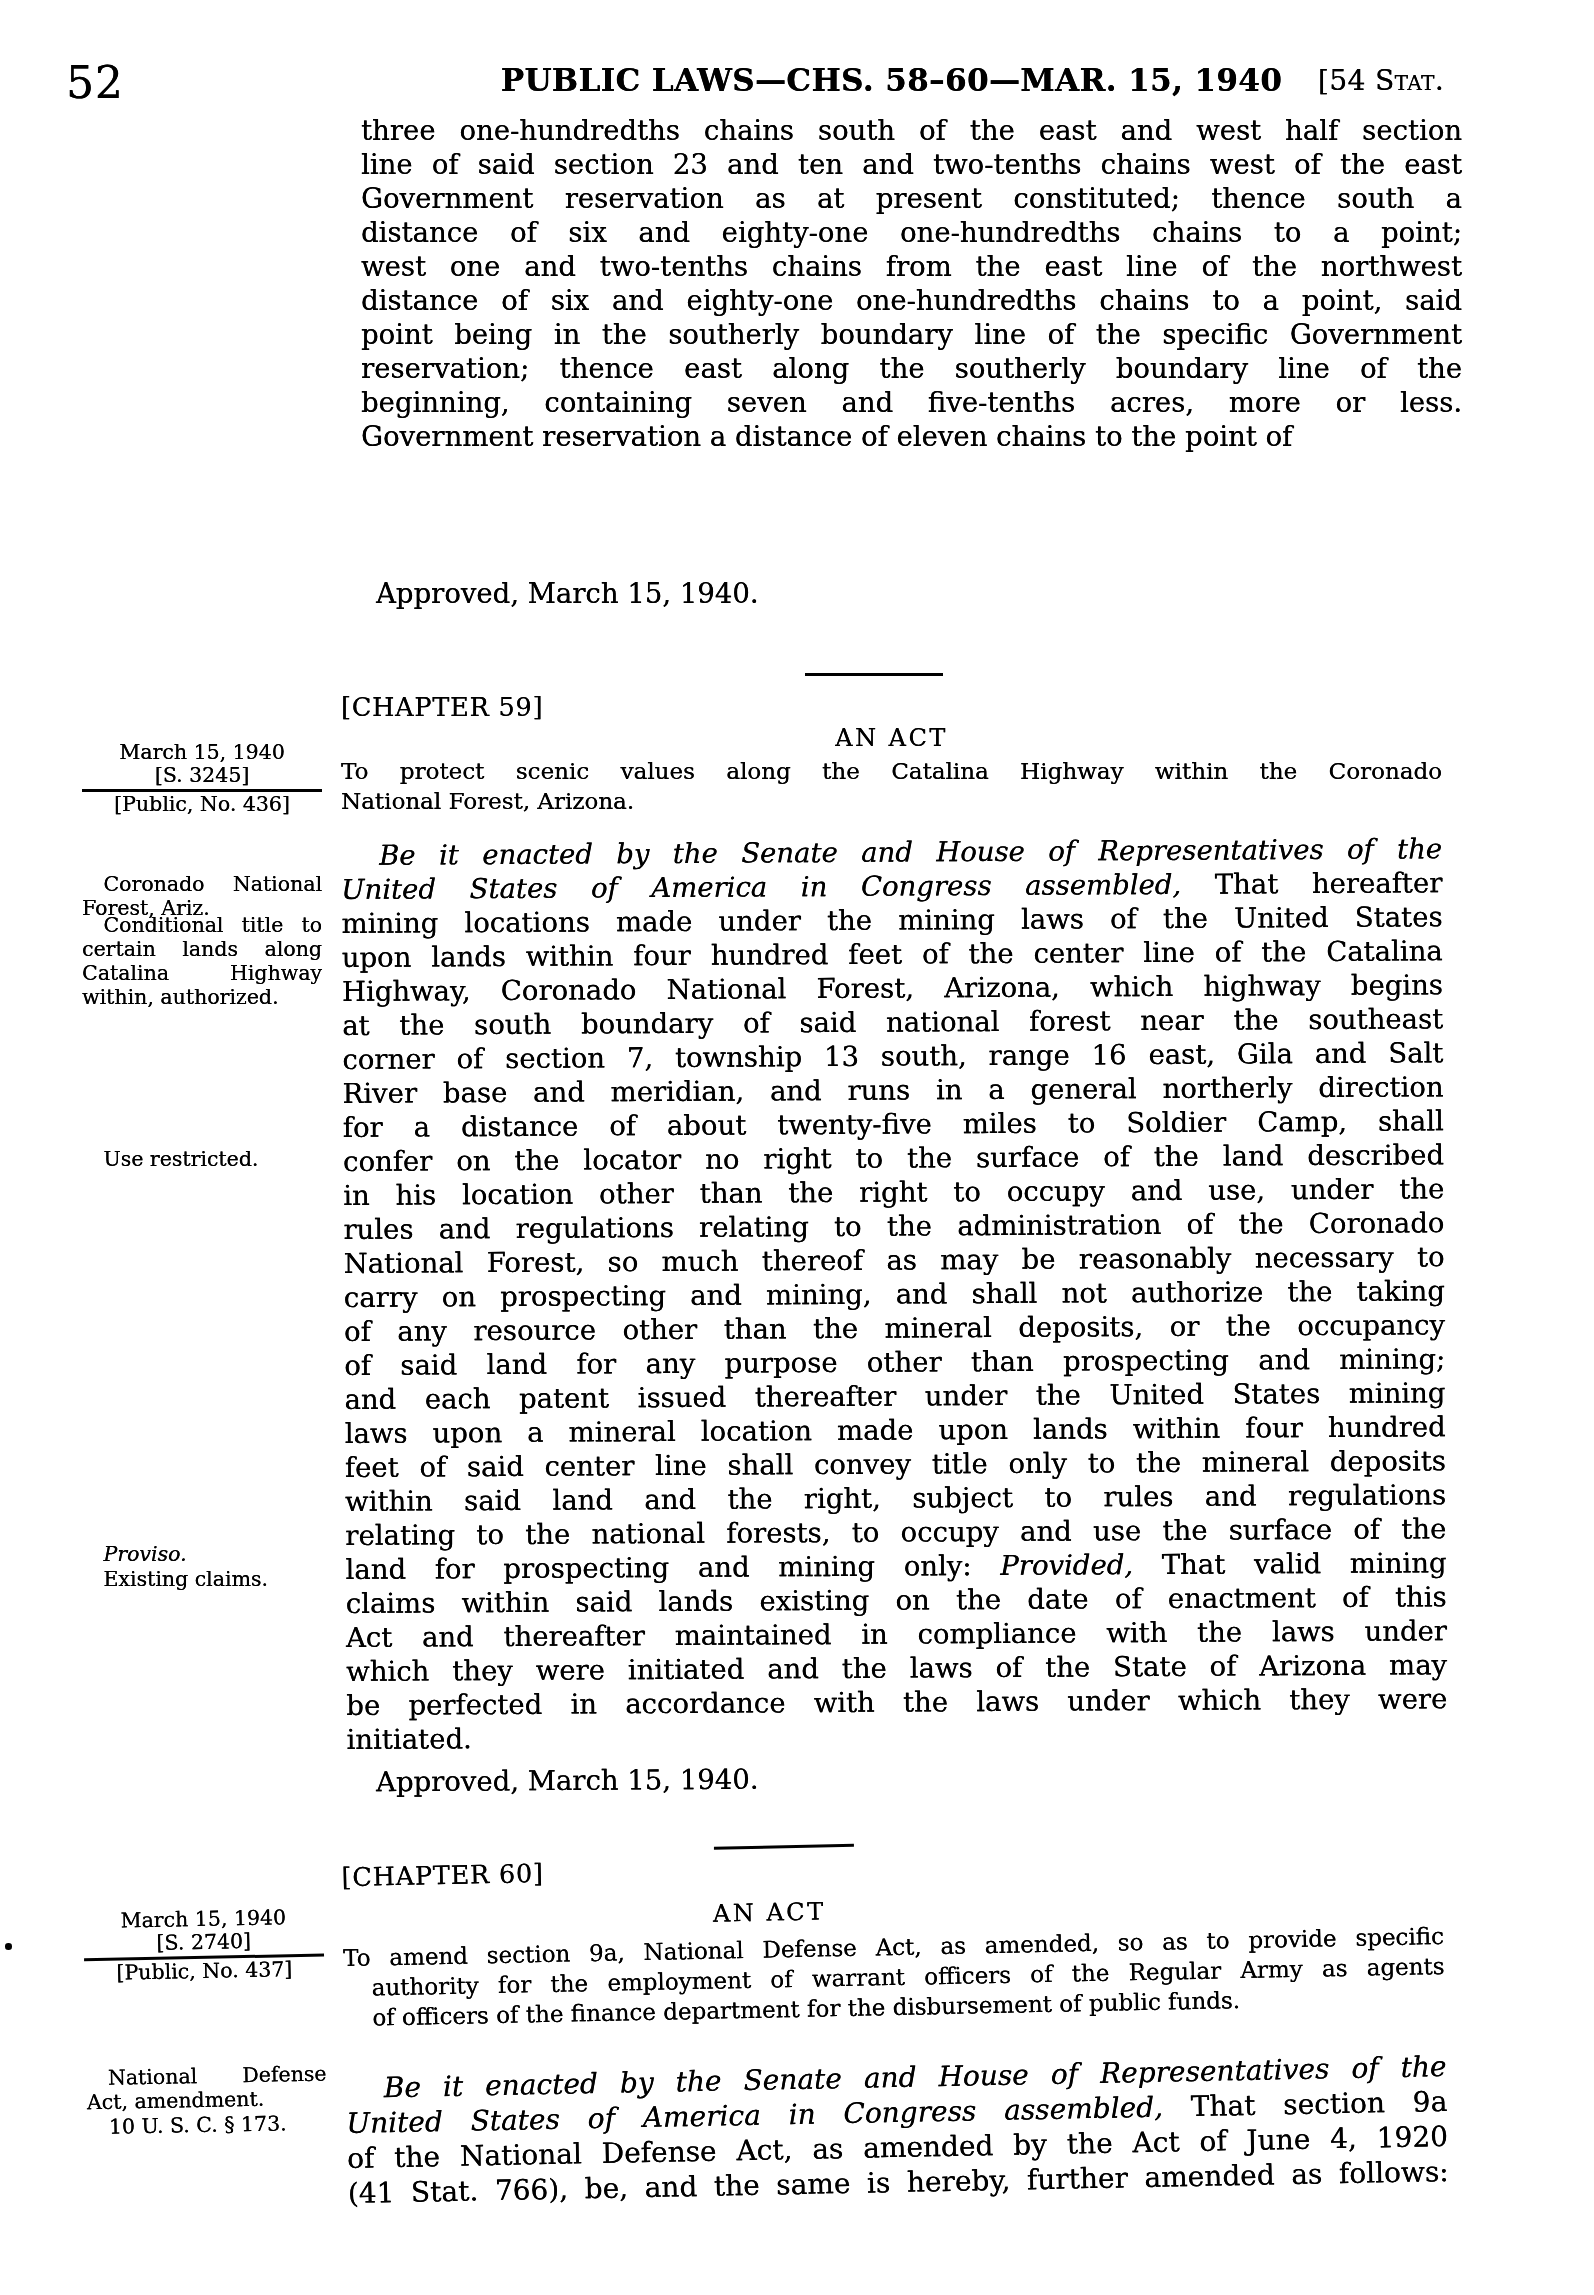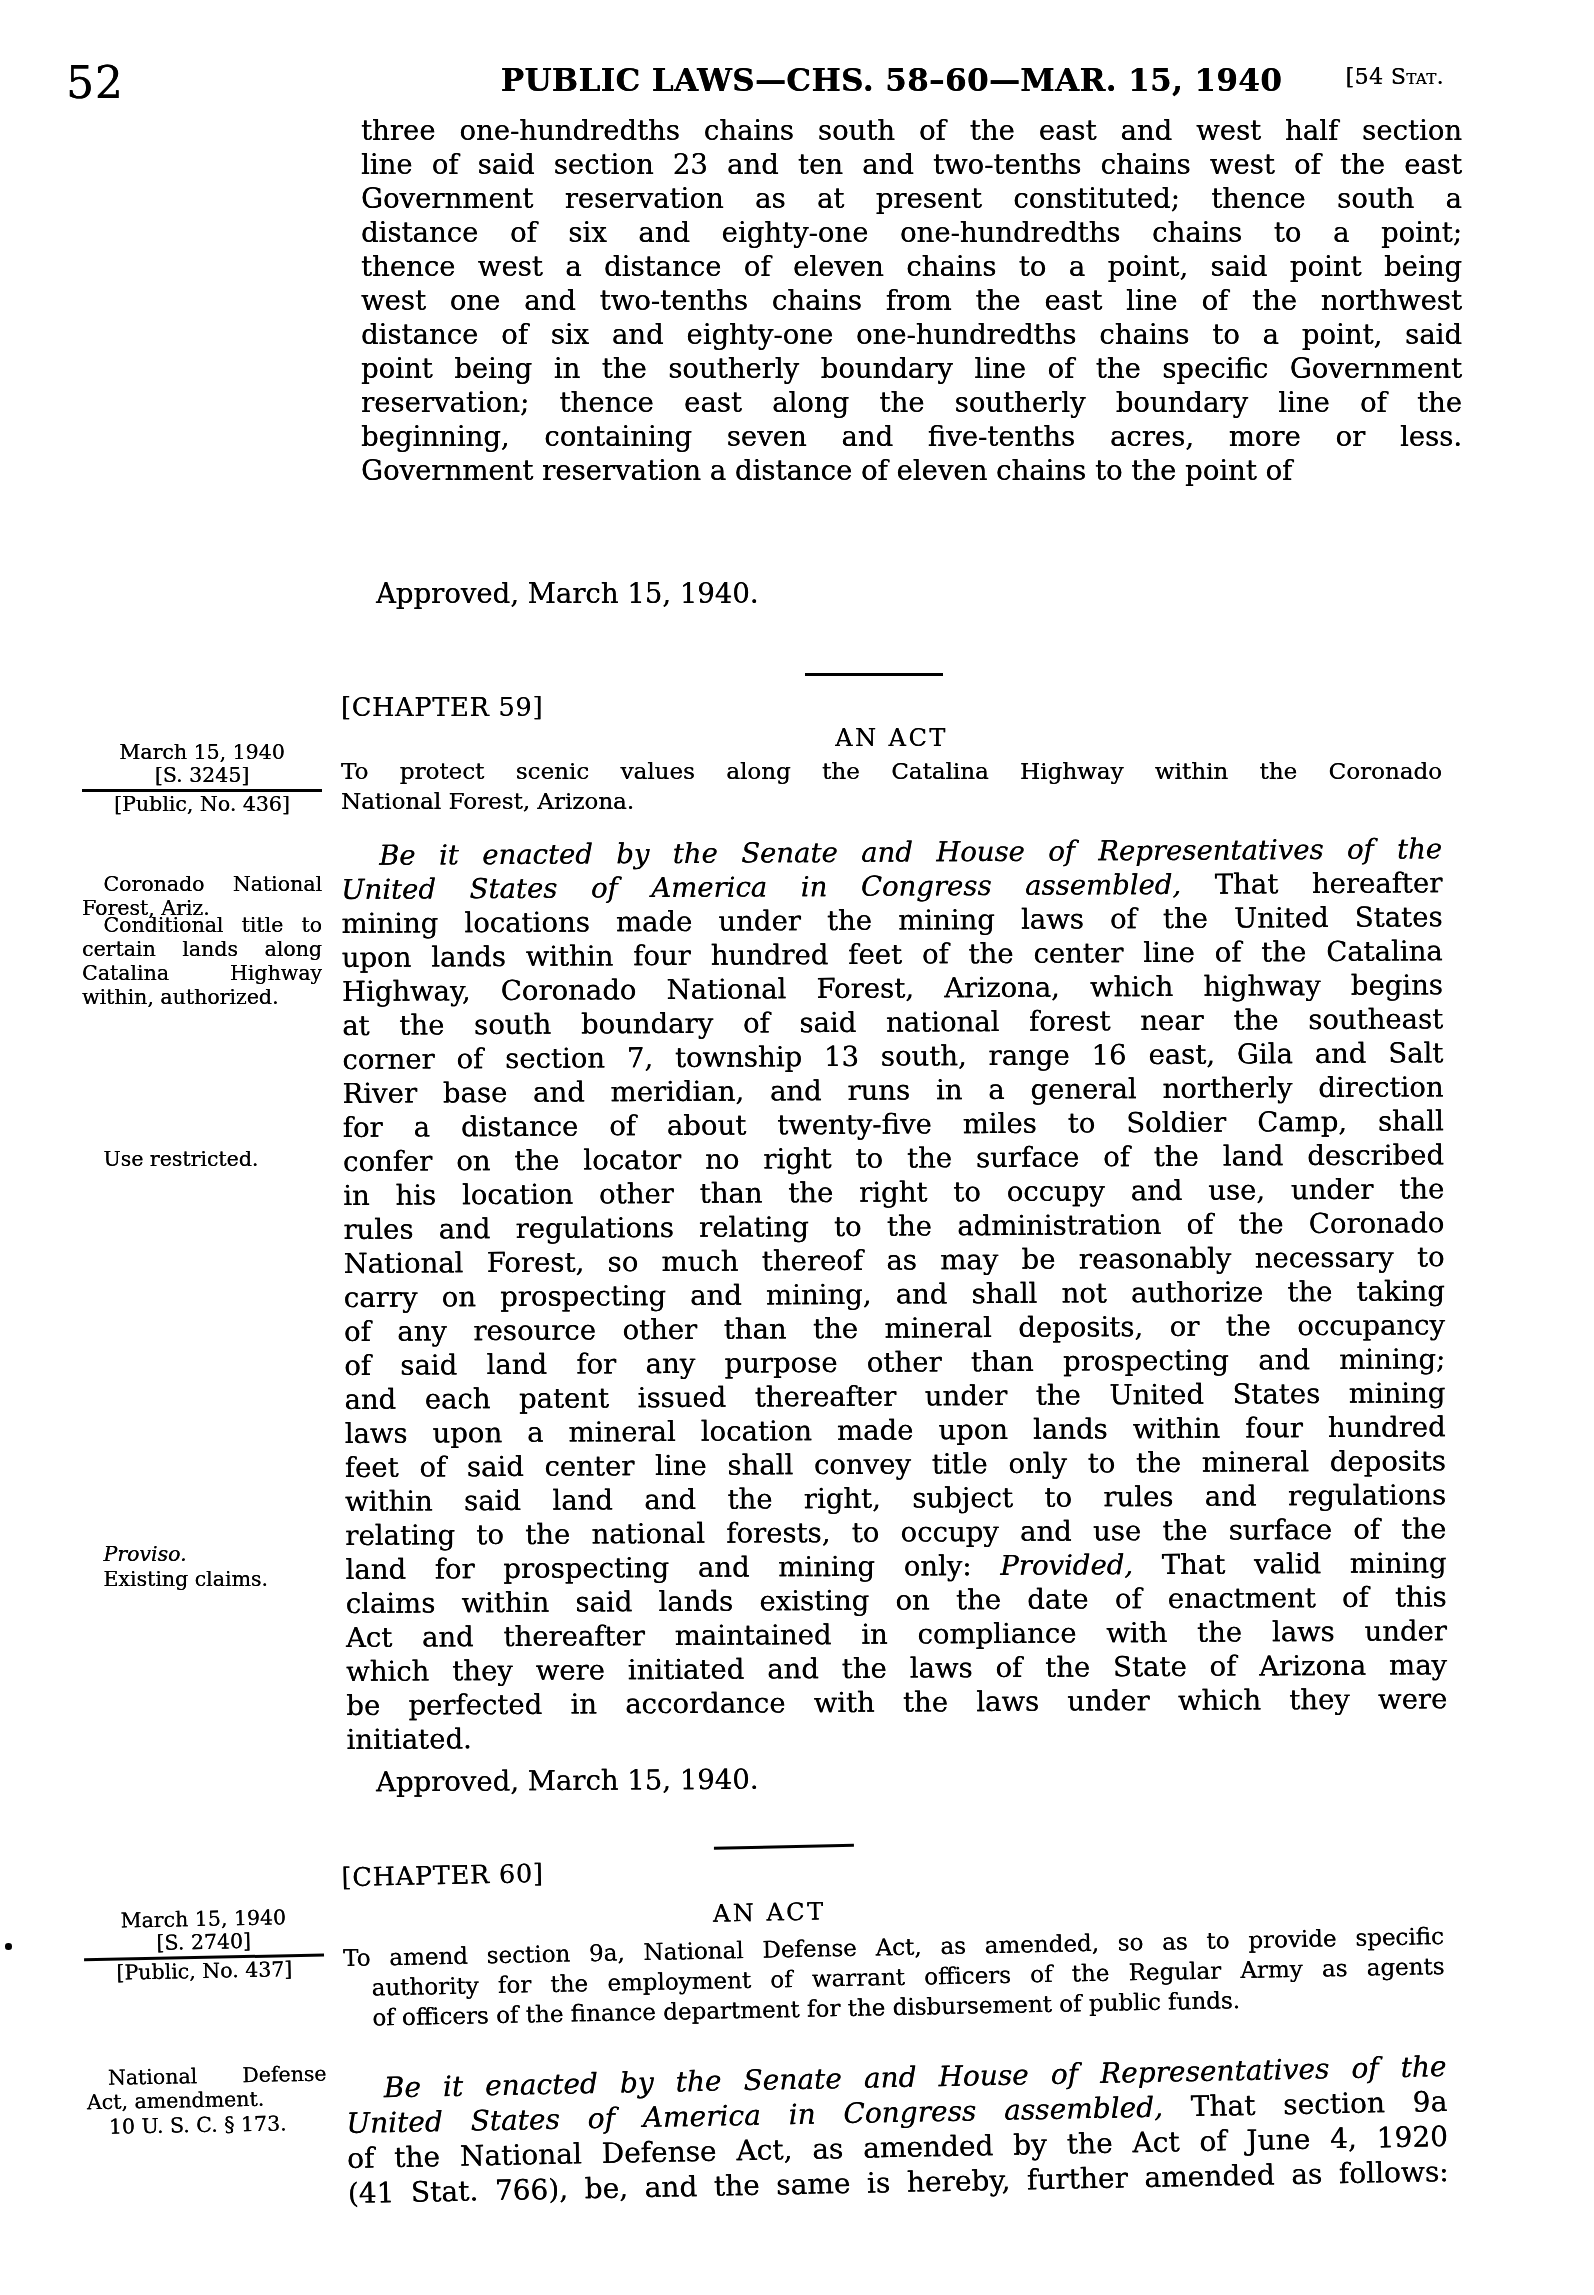--- a/index.html
+++ b/index.html
@@ -9,21 +9,21 @@
     font-family:"DejaVu Serif", serif;
     overflow:hidden;
   }
   .page { position:absolute; inset:0; text-shadow:0.2px 0 0 #000; }
 
   
   .pagenum { position:absolute; left:66px; top:57px; font-size:44px; font-weight:normal; letter-spacing:0.8px; }
   .runhead { position:absolute; left:341px; top:62px; width:1101px; text-align:center;
              font-size:31px; font-weight:bold; letter-spacing:0.4px; }
   .statref { position:absolute; left:1224px; top:64px; width:220px; text-align:right;
-             font-size:22px; font-variant:small-caps; letter-spacing:0.4px; }
+             font-size:28px; font-variant:small-caps; letter-spacing:0.4px; }
 
   
   .tblock { position:absolute; }
   .line { text-align:justify; text-align-last:justify; white-space:normal; }
   .tblock .line:last-child { text-align-last:left; }
   .tblock.keep-just .line:last-child { text-align-last:justify; }
   .line.ind  { text-indent:38px; }
   .line.ind2 { padding-left:28px; }
   .line.center { text-align:center; text-align-last:center; }
   .it { font-style:italic; }
@@ -57,21 +57,20 @@
 
   <div class="pagenum">52</div>
   <div class="runhead">PUBLIC LAWS—CHS. 58–60—MAR. 15, 1940</div>
   <div class="statref">[54 Stat.</div>
 
   <div class="tblock bodytext" style="top:113px;margin-left:20px;">
       <div class="line">three one-hundredths chains south of the east and west half section</div>
       <div class="line">line of said section 23 and ten and two-tenths chains west of the east</div>
       <div class="line">Government reservation as at present constituted; thence south a</div>
       <div class="line">distance of six and eighty-one one-hundredths chains to a point;</div>
-      <div class="line">thence west a distance of eleven chains to a point, said point being</div>
       <div class="line">west one and two-tenths chains from the east line of the northwest</div>
       <div class="line">distance of six and eighty-one one-hundredths chains to a point, said</div>
       <div class="line">point being in the southerly boundary line of the specific Government</div>
       <div class="line">reservation; thence east along the southerly boundary line of the</div>
       <div class="line">beginning, containing seven and five-tenths acres, more or less.</div>
       <div class="line">Government reservation a distance of eleven chains to the point of</div>
     </div>
   <div class="approved" style="top:577px;">Approved, March 15, 1940.</div>
 
   <div class="divider" style="left:805px; top:673px; width:138px;"></div>

